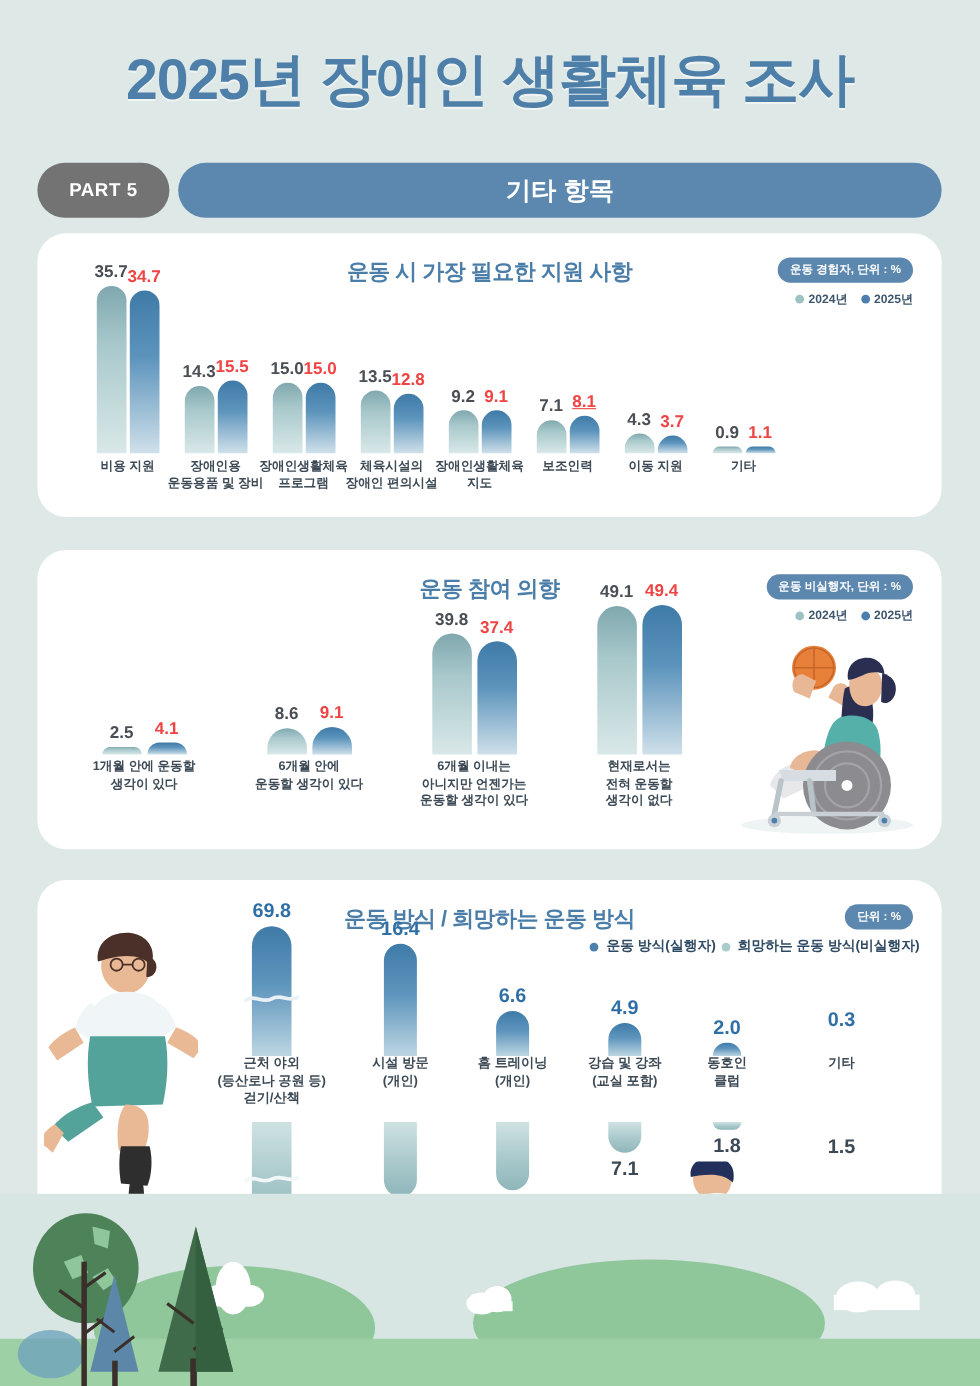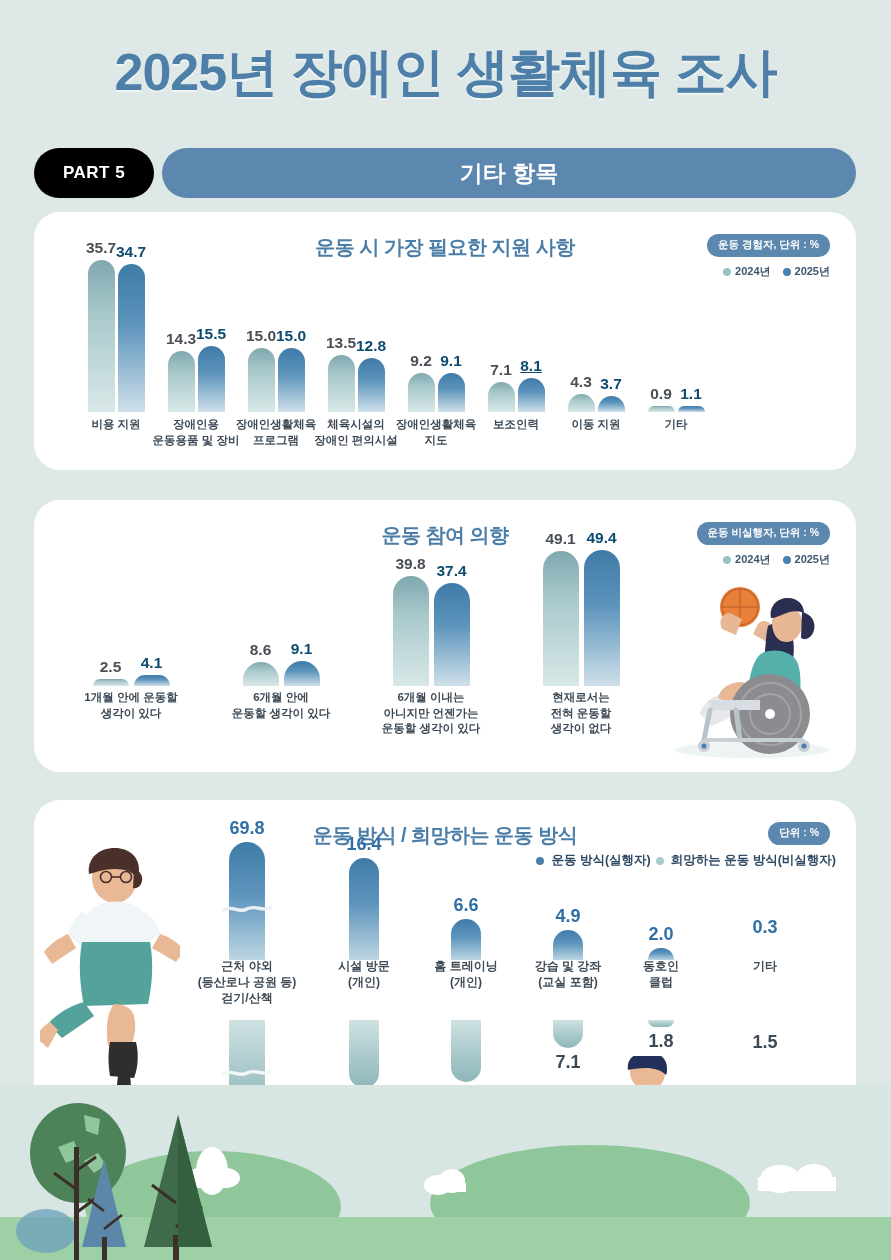--- a/index.html
+++ b/index.html
@@ -20,21 +20,21 @@
     color: #4d7fa9;
     text-shadow: 0 2px 0 rgba(255,255,255,.55);
   }
   .part-row {
     position: absolute; left: 34px; top: 148px;
     width: 822px; height: 50px;
     display: flex; align-items: center; gap: 8px;
   }
   .part-badge {
     width: 120px; height: 50px; border-radius: 25px;
-    background: #000000; color: #fff;
+    background: #737373; color: #fff;
     display: flex; align-items: center; justify-content: center;
     font-size: 17px; font-weight: 700; letter-spacing: .5px;
   }
   .part-title {
     flex: 1; height: 50px; border-radius: 25px;
     background: #5c87ae; color: #fff;
     display: flex; align-items: center; justify-content: center;
     font-size: 23px; font-weight: 700;
   }
 
@@ -85,21 +85,21 @@
     position: absolute; bottom: 0;
     border-radius: 999px 999px 0 0;
   }
   .bar.y24 { background: linear-gradient(180deg,#7fa8ae 0%, #a8c8cb 35%, #d9e8e8 100%); }
   .bar.y25 { background: linear-gradient(180deg,#3f7ba8 0%, #5b93bb 40%, #cfe0ea 100%); }
   .vlabel {
     position: absolute; text-align: center;
     font-size: 15.5px; font-weight: 700; white-space: nowrap;
   }
   .vlabel.y24 { color: #4a4f55; }
-  .vlabel.y25 { color: #0c4a6e; }
+  .vlabel.y25 { color: #ef4444; }
   .catlabel {
     position: absolute; text-align: center;
     font-size: 11.5px; font-weight: 700; color: #3d4a56;
     line-height: 1.35; white-space: pre-line;
   }
 
   
   .c3grp { position: absolute; }
   .c3top {
     position: absolute; bottom: 0; left: 50%; transform: translateX(-50%);

